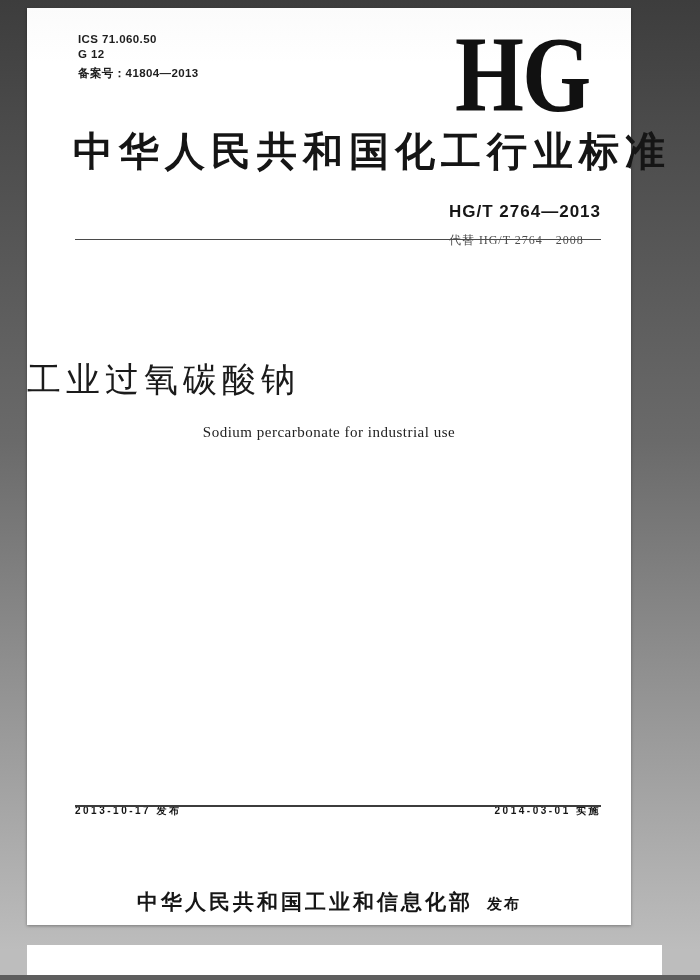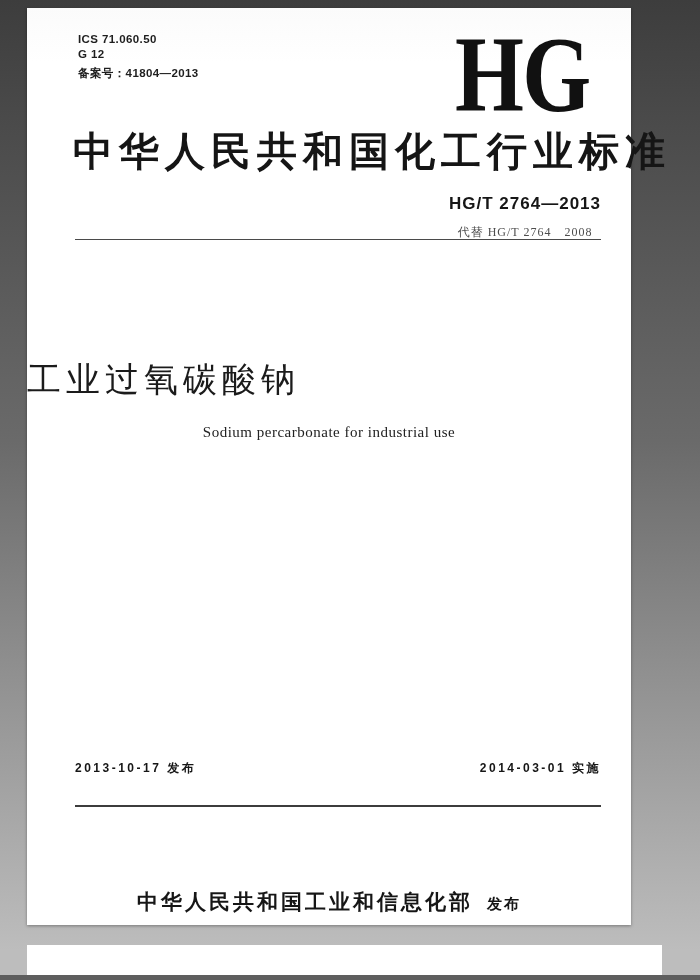--- a/index.html
+++ b/index.html
@@ -83,22 +83,22 @@
     line-height: 46px;
     color: #151515;
     letter-spacing: 6px;
     white-space: nowrap;
   }
 
   
   .std-block {
     position: absolute;
     right: 30px;
-    top: 186px;
-    text-align: center;
+    top: 194px;
+    text-align: left;
   }
   .std-number {
     font-family: "Liberation Sans", "DejaVu Sans", sans-serif;
     font-weight: bold;
     font-size: 17px;
     color: #161616;
     letter-spacing: 1px;
   }
   .std-replaces {
     margin-top: 10px;
@@ -136,26 +136,26 @@
     font-size: 15px;
     color: #222;
     letter-spacing: 0.5px;
   }
 
   
   .dates-row {
     position: absolute;
     left: 48px;
     right: 30px;
-    top: 752px;
+    top: 796px;
     display: flex;
     justify-content: space-between;
     font-family: "Liberation Sans", "DejaVu Sans", sans-serif;
     font-weight: bold;
-    font-size: 12px;
+    font-size: 10px;
     color: #161616;
     letter-spacing: 2.5px;
   }
 
   .rule-thick {
     position: absolute;
     left: 48px;
     right: 30px;
     top: 797px;
     border-top: 2.5px solid #3c3c3c;

